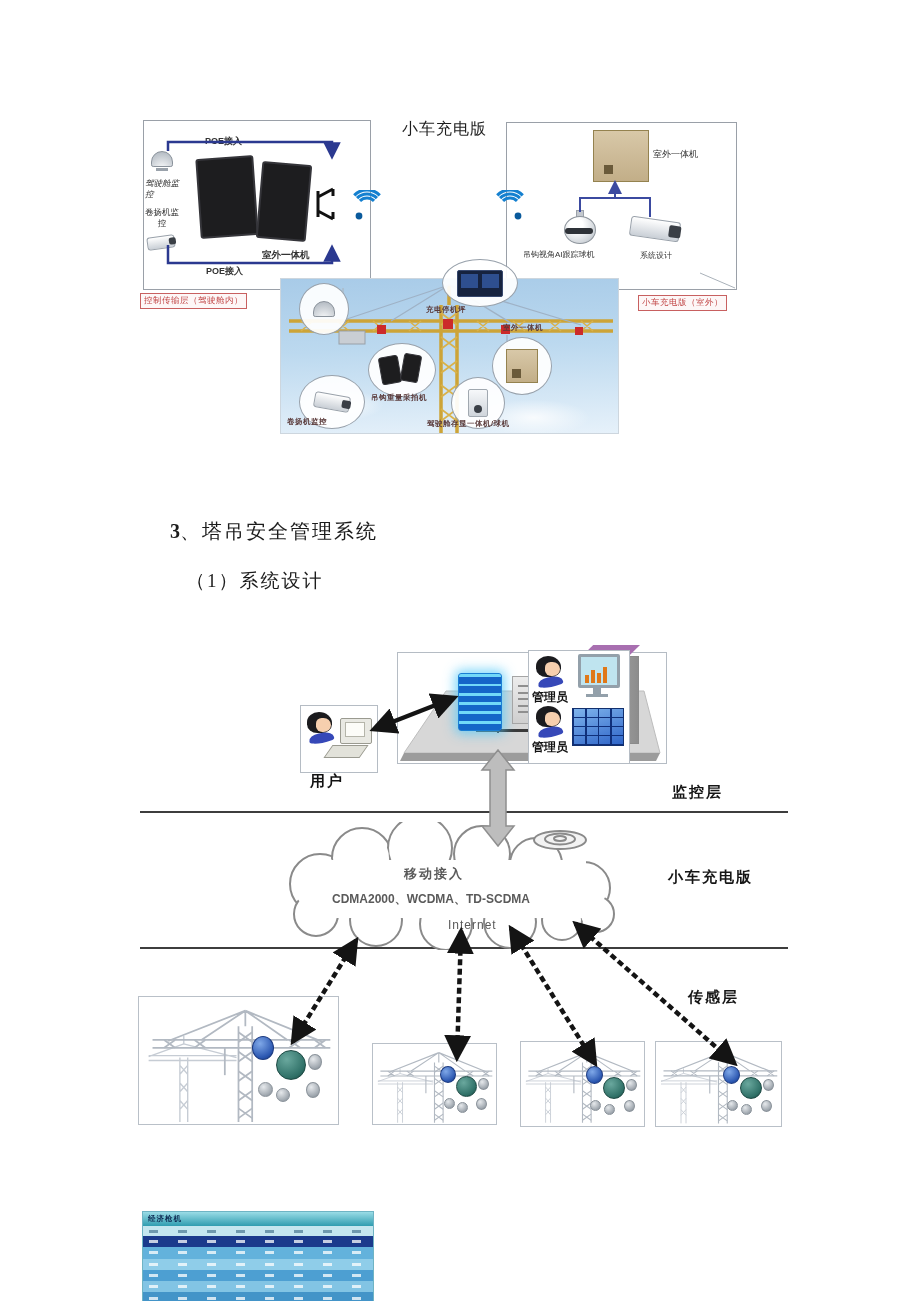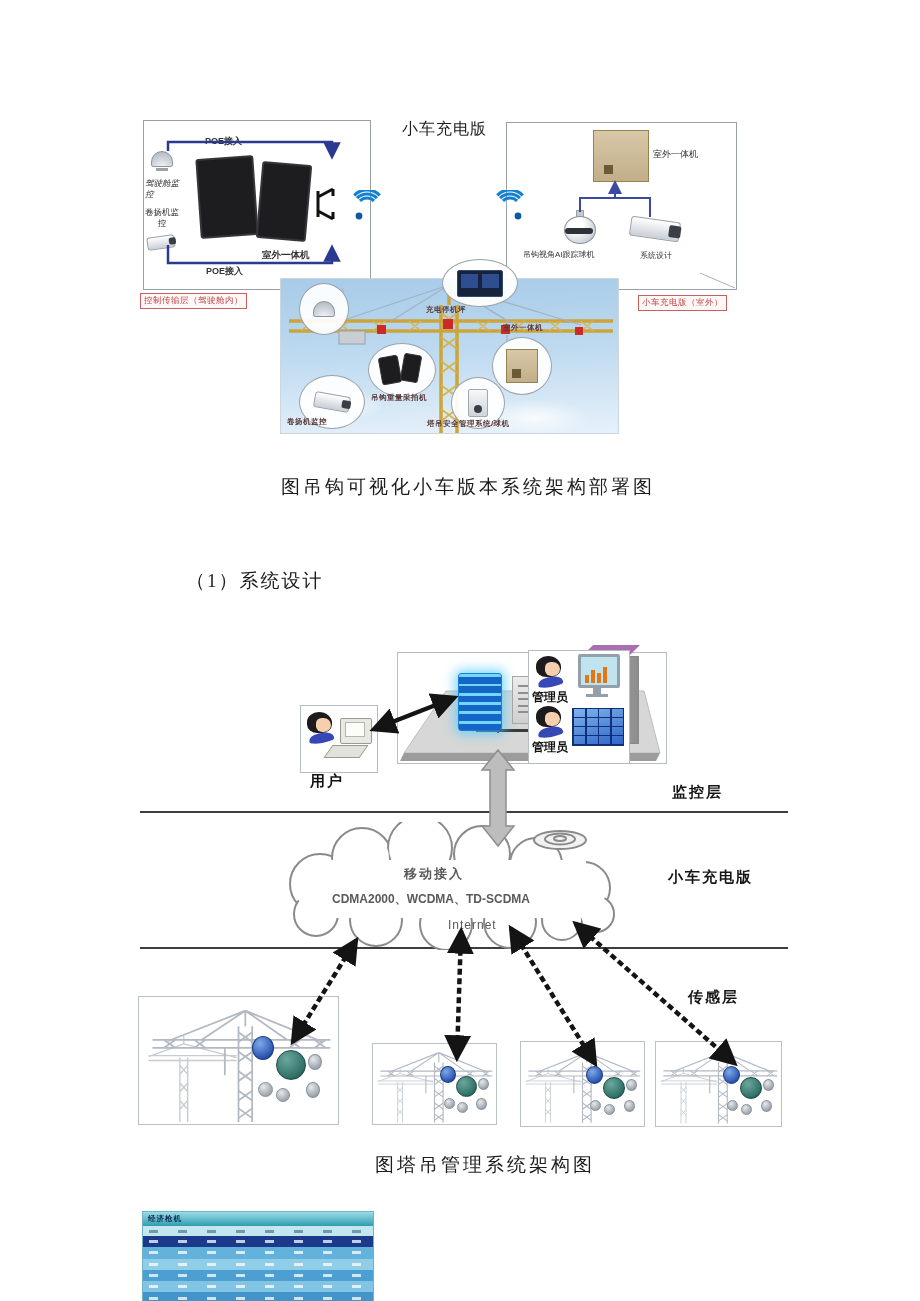--- a/index.html
+++ b/index.html
@@ -234,21 +234,21 @@
       <div class="ellipse" style="left:170px;top:98px;width:52px;height:50px;">
         <div style="width:18px;height:26px;background:linear-gradient(#f6f8fa,#cfd5db);border:1px solid #a0a8b0;border-radius:2px;position:relative;">
           <i style="position:absolute;left:5px;bottom:3px;width:8px;height:8px;background:#3a3f46;border-radius:50%;"></i>
         </div>
       </div>
 
       <div class="photo-lbl" style="left:145px;top:26px;">充电停机坪</div>
       <div class="photo-lbl" style="left:222px;top:44px;">室外一体机</div>
       <div class="photo-lbl" style="left:90px;top:114px;">吊钩重量采拍机</div>
       <div class="photo-lbl" style="left:6px;top:138px;">卷扬机监控</div>
-      <div class="photo-lbl" style="left:146px;top:140px;">塔吊安全管理系统/球机</div>
+      <div class="photo-lbl" style="left:146px;top:140px;">驾驶舱存显一体机/球机</div>
     </div>
 
     <div class="red-tag" style="left:140px;top:293px;">控制传输层（驾驶舱内）</div>
     <div class="red-tag" style="left:638px;top:295px;">小车充电版（室外）</div>
 
     <svg class="abs" style="left:140px;top:113px;pointer-events:none;" width="650" height="350" viewBox="0 0 650 350">
       <defs>
         <marker id="bluA" markerWidth="7" markerHeight="7" refX="3.5" refY="3.5" orient="auto-start-reverse">
           <path d="M0 0 L7 3.5 L0 7 z" fill="#2b3990"></path>
         </marker>
@@ -257,22 +257,24 @@
         </marker>
       </defs>
       <path d="M28 38 V29 H192 V38" fill="none" stroke="#2b3990" stroke-width="2.5" marker-end="url(#bluA)"></path>
       <path d="M28 132 V150 H192 V140" fill="none" stroke="#2b3990" stroke-width="2.5" marker-end="url(#bluA)"></path>
       <path d="M440 99 V85 H510 V104" fill="none" stroke="#3b4aa0" stroke-width="2"></path>
       <path d="M475 85 V74" fill="none" stroke="#3b4aa0" stroke-width="2" marker-end="url(#navA)"></path>
       <path d="M203 175 L203 180 M595 175 L560 160" fill="none" stroke="#aab2ba" stroke-width="1"></path>
     </svg>
   </section>
 
-  <div class="caption serif" style="left:140px;top:474px;width:656px;">图吊钩可视化小车版本系统架构部署图</div>
-
+
+  <div class="serif" style="position:absolute;left:170px;top:518px;font-size:20px;">
+    <b>3</b><span style="letter-spacing:2px;">、塔吊安全管理系统</span>
+  </div>
   <div class="serif" style="position:absolute;left:186px;top:568px;font-size:19px;letter-spacing:2px;">（1）系统设计</div>
 
   <section style="position:absolute;left:0;top:600px;width:920px;height:545px;">
 
     <div class="rec-table">
       <div class="rec-title">经济枪机</div>
       <div class="rec-head dashrow"></div>
       <div class="rec-row dashrow" style="background:#1b3a8c;"></div>
       <div class="rec-row dashrow" style="background:#63b2dc;"></div>
       <div class="rec-row dashrow" style="background:#8fcde9;"></div>
@@ -452,15 +454,14 @@
 
       <g stroke="#141414" stroke-width="4.5" stroke-dasharray="1.5 8" stroke-linecap="square" fill="none">
         <line x1="355" y1="342" x2="294" y2="440" marker-start="url(#dashA)" marker-end="url(#dashA)"></line>
         <line x1="461" y1="333" x2="457" y2="456" marker-start="url(#dashA)" marker-end="url(#dashA)"></line>
         <line x1="512" y1="330" x2="594" y2="462" marker-start="url(#dashA)" marker-end="url(#dashA)"></line>
         <line x1="577" y1="325" x2="733" y2="462" marker-start="url(#dashA)" marker-end="url(#dashA)"></line>
       </g>
     </svg>
   </section>
 
-  <div class="caption serif" style="left:140px;top:1152px;width:690px;">图塔吊管理系统架构图</div>
 
 </div>
 
 </body></html>

